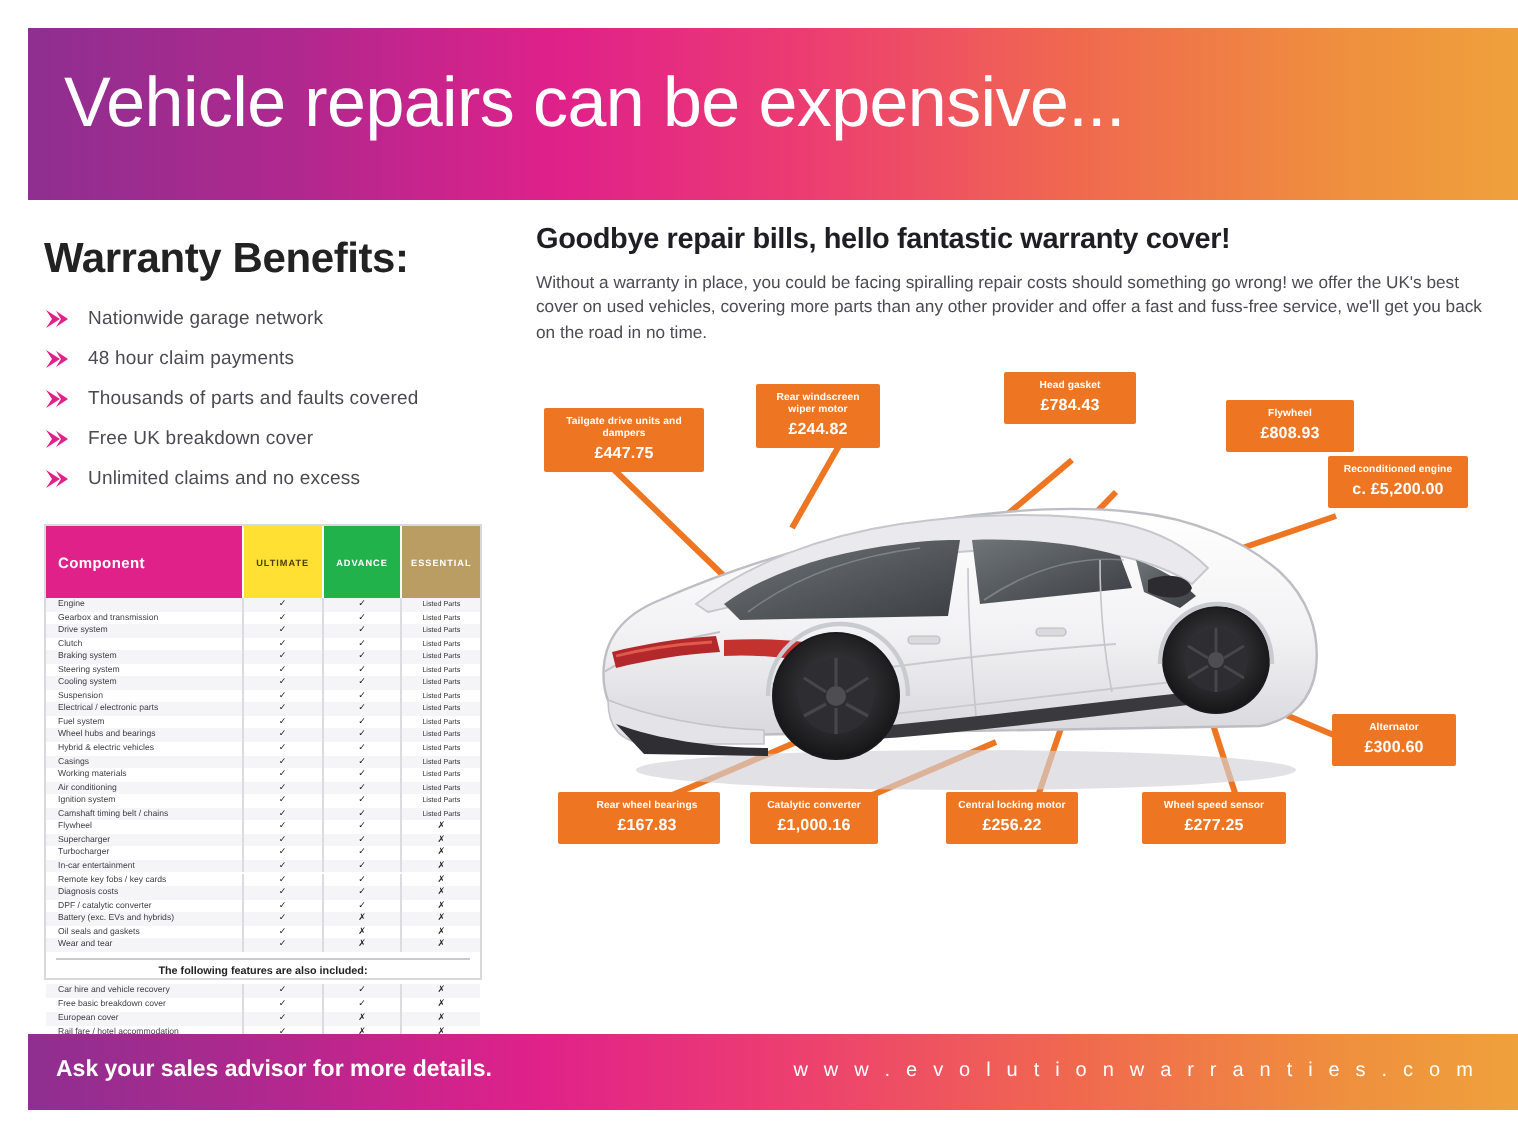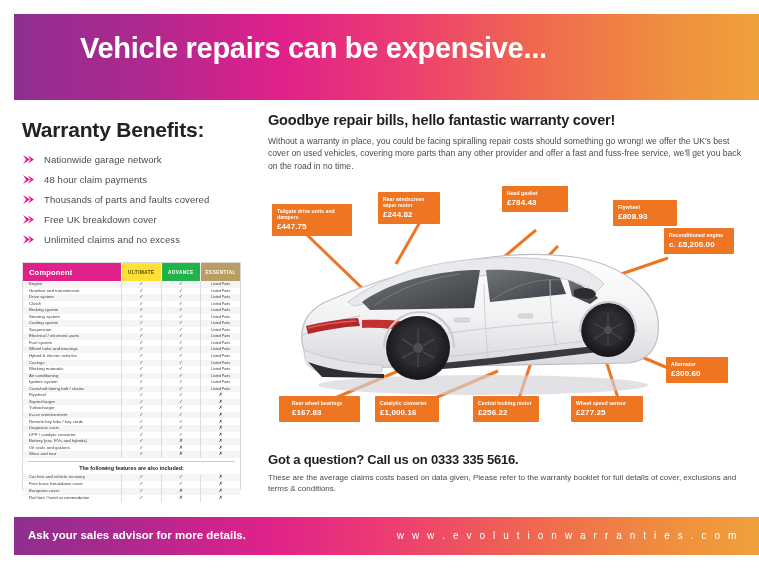--- a/index.html
+++ b/index.html
@@ -12,39 +12,39 @@
   }
   .page { position:relative; width:759px; height:569px; background:#fff; }
 
   
   .hero {
     position:absolute; left:14px; top:14px; width:745px; height:86px;
     background:linear-gradient(90deg,#8e2f90 0%,#b0288e 18%,#e0218a 36%,#ec3c72 52%,#f0684f 70%,#ef8f3e 88%,#efa13c 100%);
   }
   .hero-title {
     position:absolute; left:18px; top:18px;
-    color:#fff; font-size:29px; font-weight:700; letter-spacing:-0.3px;margin-left:48px;
+    color:#fff; font-size:35px; font-weight:400; letter-spacing:-0.3px;
   }
 
   
   .left-col { position:absolute; left:22px; top:118px; width:235px; }
   .h-sec { font-size:21px; font-weight:700; color:#222; letter-spacing:-0.2px; }
   .benefits { margin-top:9px; }
   .benefit-row { display:flex; align-items:center; height:17px; margin-bottom:3px; }
   .arrow-icon { width:14px; height:11px; flex:0 0 14px; margin-right:8px; position:relative; }
   .arrow-icon svg { display:block; }
   .benefit-label { font-size:9.5px; color:#4a4a52; letter-spacing:0.1px; }
   .h-covered { margin-top:17px; }
 
   
   .cov-table {
     position:absolute; left:22px; top:262px; width:219px; height:228px;
     background:#fff; border:1px solid #d9d9dd;
   }
-  .cov-head { display:flex; height:18px; }
+  .cov-head { display:flex; height:36px; }
   .cov-head .ch-comp {
     flex:0 0 98px; background:#e0218a; color:#fff;
     font-size:7.5px; font-weight:700; display:flex; align-items:center;
     padding-left:6px; letter-spacing:0.2px;
   }
   .cov-head .ch-tier {
     flex:1; display:flex; align-items:center; justify-content:center;
     font-size:4.6px; font-weight:700; letter-spacing:0.5px;
     border-left:1px solid #fff;
   }
@@ -78,21 +78,21 @@
   .r-title { font-size:14.5px; font-weight:700; color:#1e1e24; letter-spacing:-0.2px; }
   .r-body { margin-top:7px; font-size:8.6px; line-height:12.4px; color:#4a4a52; }
 
   
   .car-area { position:absolute; left:268px; top:186px; width:491px; height:260px; }
   .car-img { position:absolute; left:10px; top:36px; width:400px; height:180px; }
 
   
   .callout {
     position:absolute; background:#ee7623; color:#fff;
-    padding:4px 5px 5px 5px; border-radius:1px;
+    text-align:center; padding:4px 5px 5px 5px; border-radius:1px;
   }
   .co-label { font-size:5.1px; font-weight:700; line-height:6.4px; letter-spacing:0.05px; }
   .co-price { font-size:8px; font-weight:700; margin-top:1.5px; letter-spacing:0.1px; }
 
   
   .qblock { position:absolute; left:268px; top:452px; width:470px; }
   .q-title { font-size:13px; font-weight:700; color:#1e1e24; letter-spacing:-0.2px; }
   .q-body { margin-top:5px; font-size:8px; line-height:11px; color:#4a4a52; }
 
   
@@ -529,23 +529,19 @@
     <div class="callout" style="left:205px; top:210px; width:66px;">
       <div class="co-label">Central locking motor</div>
       <div class="co-price">£256.22</div>
     </div>
     <div class="callout" style="left:303px; top:210px; width:72px;">
       <div class="co-label">Wheel speed sensor</div>
       <div class="co-price">£277.25</div>
     </div>
   </div>
 
-  <div class="qblock">
-    <div class="q-title">Got a question? Call us on 0333 335 5616.</div>
-    <div class="q-body">These are the average claims costs based on data given, Please refer to the warranty booklet for full details of cover, exclusions and terms &amp; conditions.</div>
-  </div>
 
   <div class="footer">
     <div class="foot-left">Ask your sales advisor for more details.</div>
     <div class="foot-right">w w w . e v o l u t i o n w a r r a n t i e s . c o m</div>
   </div>
 
 </div>
 
 </body></html>

